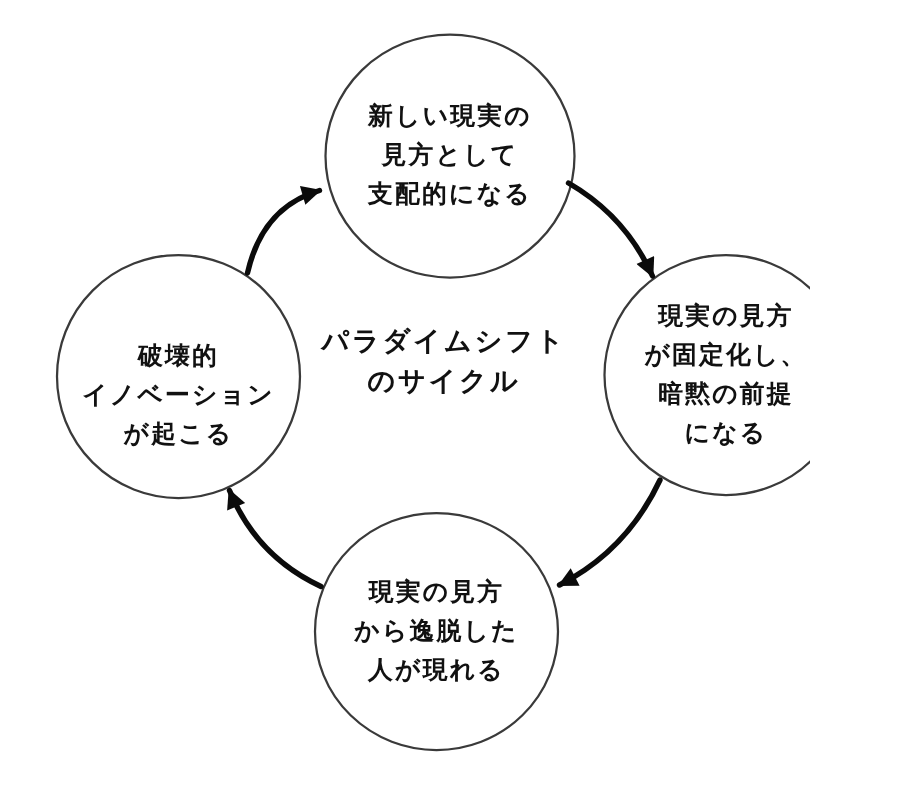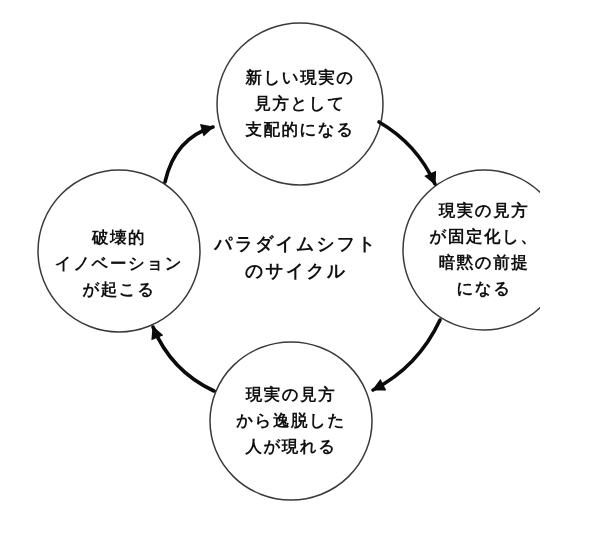--- a/index.html
+++ b/index.html
@@ -52,21 +52,21 @@
     font-weight: 700;
     font-size: 18px;
     line-height: 1.5;
     letter-spacing: 2px;
     color: #111111;
   }
   .label-top    { left: 300px; top: 104px; }
   .label-right  { left: 484px; top: 250px; }
   .label-bottom { left: 291px; top: 421px; }
   .label-left   { left: 119px; top: 264px; }
-  .title-center { left: 296px; top: 257px; }
+  .title-center { left: 296px; top: 241px; }
 </style>
 </head>
 <body>
 
 <div class="canvas">
 
   <svg class="diagram-svg" width="600" height="538" viewBox="0 0 600 538">
     <defs>
       <marker id="arrowhead" viewBox="0 0 10 10" refX="9" refY="5" markerWidth="15" markerHeight="13" markerUnits="userSpaceOnUse" orient="auto">
         <path d="M 0 0 L 10 5 L 0 10 Z" fill="#0b0b0b"></path>

